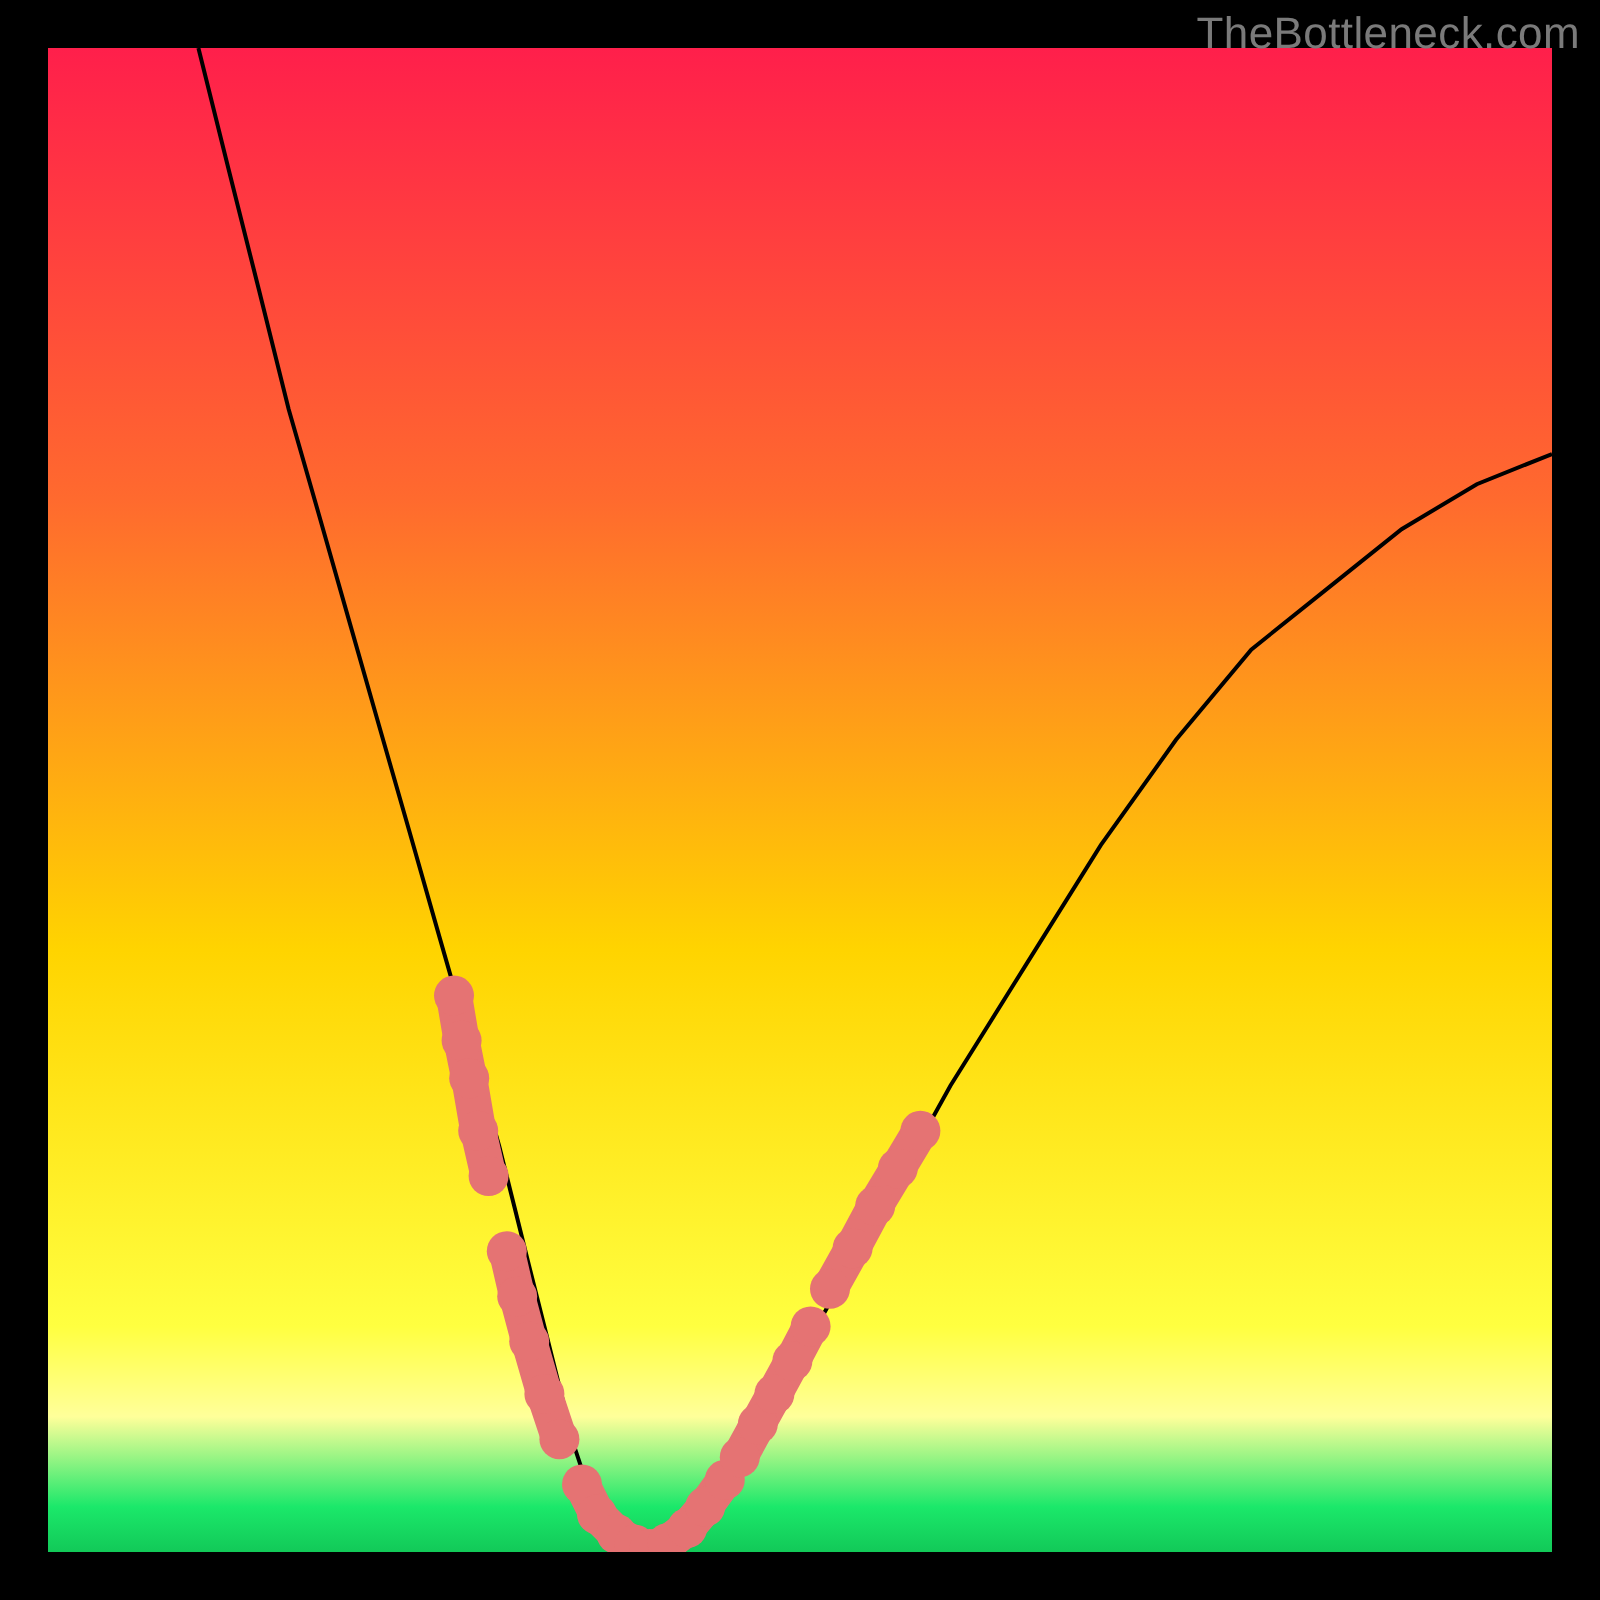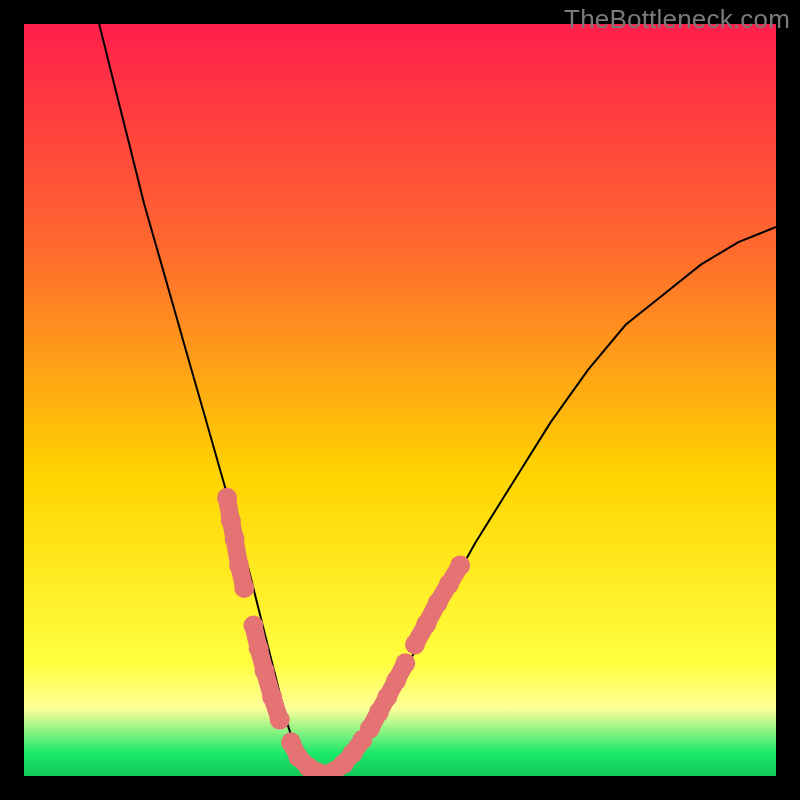--- a/index.html
+++ b/index.html
@@ -25,21 +25,21 @@
     top: 24px;
     width: 752px;
     height: 752px;
     overflow: hidden;
   }
   .watermark {
     position: absolute;
     top: 4px;
     right: 10px;
     color: #7a7a7a;
-    font-size: 26px;
+    font-size: 22px;
     letter-spacing: 0.2px;
     font-weight: 500;
     z-index: 50;
   }
   svg {
     position: absolute;
     left: 0;
     top: 0;
   }
 </style>

